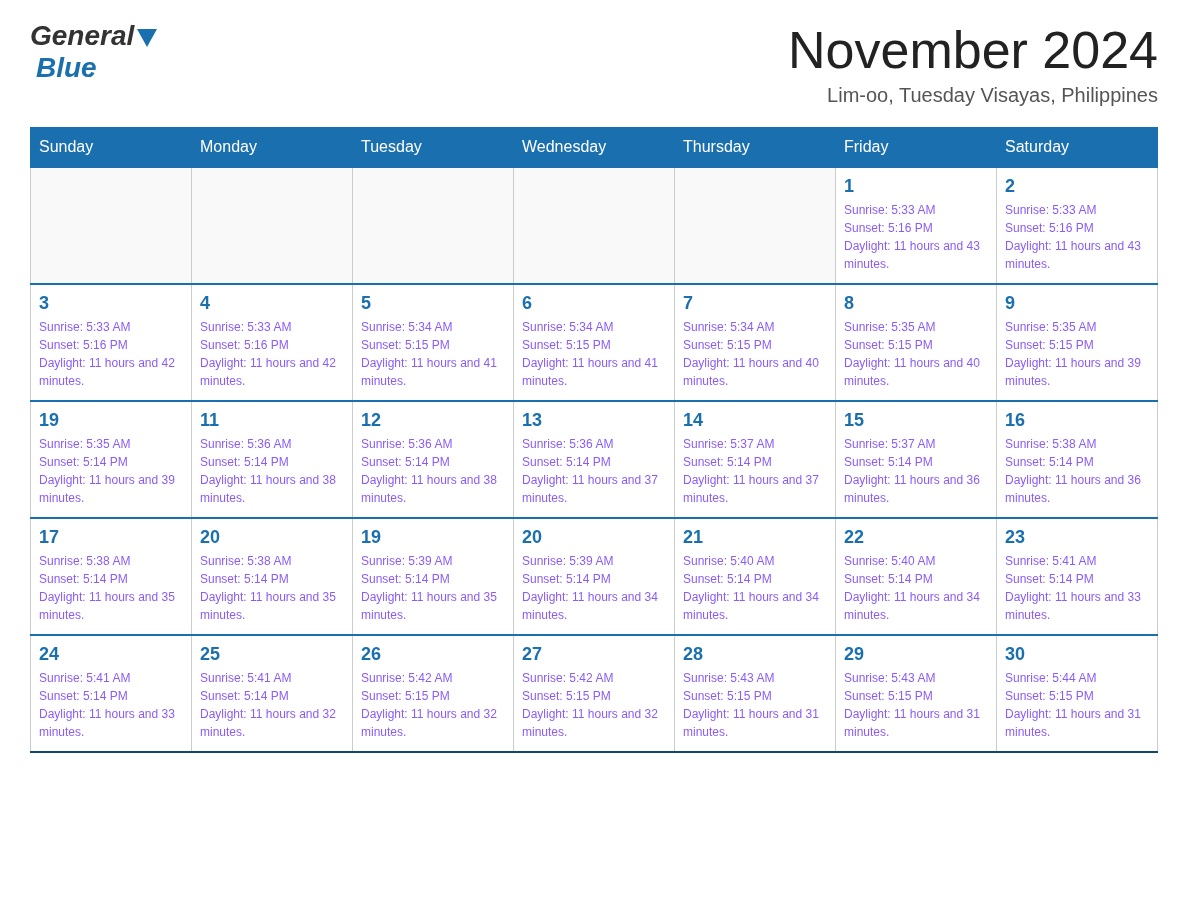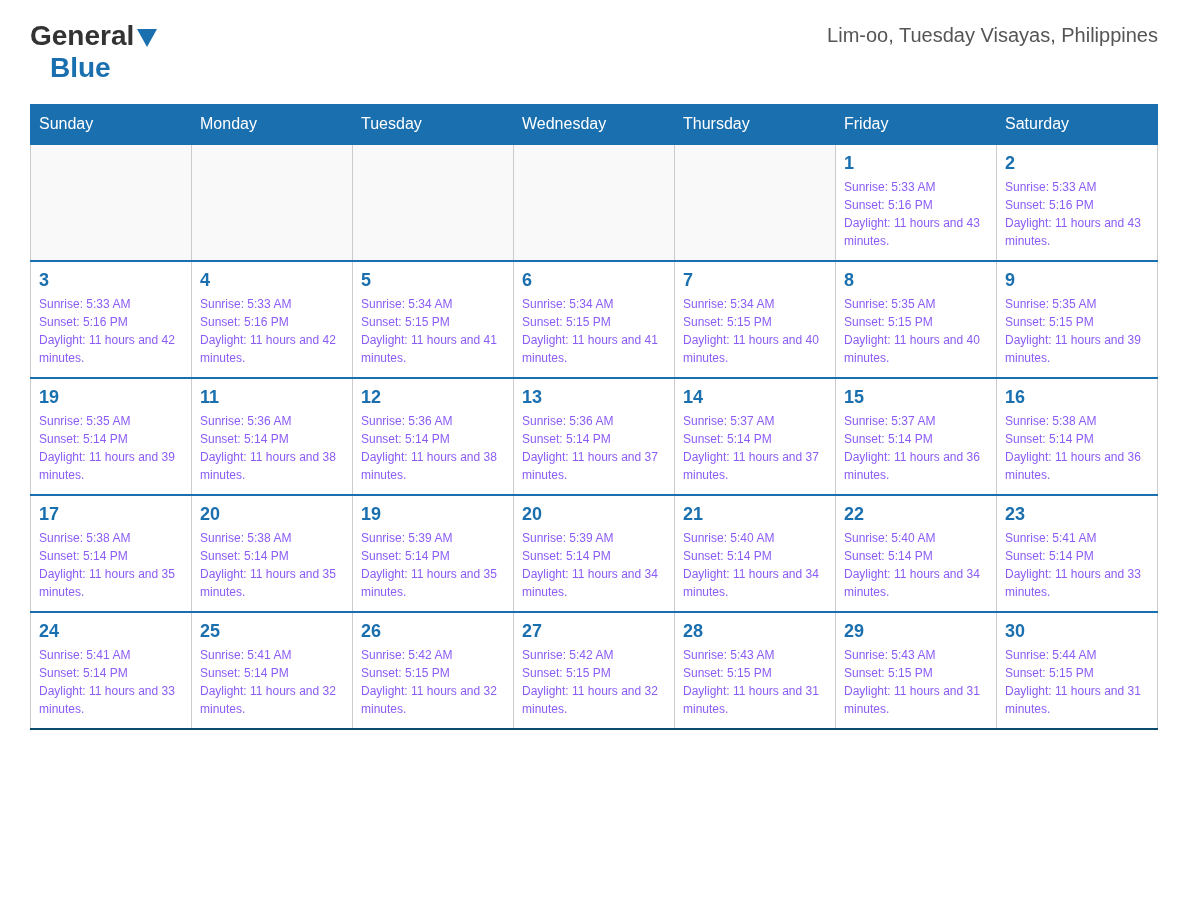--- a/index.html
+++ b/index.html
@@ -13,20 +13,21 @@
     .header {
       display: flex;
       justify-content: space-between;
       align-items: flex-start;
       margin-bottom: 20px;
     }
     .logo {
       display: flex;
       flex-direction: column;
       align-items: flex-start;
+      font-style: italic;
     }
     .logo-top {
       display: flex;
       align-items: center;
       font-size: 28px;
       font-weight: bold;
       color: #333;
     }
     .logo-general { color: #333; }
     .logo-triangle {
@@ -35,21 +36,21 @@
       border-left: 10px solid transparent;
       border-right: 10px solid transparent;
       border-top: 18px solid #1a6faf;
       margin-left: 3px;
       margin-top: 4px;
     }
     .logo-blue {
       color: #1a6faf;
       font-size: 28px;
       font-weight: bold;
-      margin-left: 20px;
+      margin-left: 6px;
     }
     .title-section {
       text-align: right;
     }
     .month-title {
       font-size: 52px;
       font-weight: normal;
       color: #222;
     }
     .location {
@@ -110,20 +111,21 @@
 
 <div class="header">
   <div class="logo">
     <div class="logo-top">
       <span class="logo-general">General</span>
       <div class="logo-triangle"></div>
     </div>
     <span class="logo-blue">Blue</span>
   </div>
   <div class="title-section">
+    <div class="month-title">November 2024</div>
     <div class="location">Lim-oo, Tuesday Visayas, Philippines</div>
   </div>
 </div>
 
 <table>
   <thead>
     <tr>
     <th>Sunday</th>
         <th>Monday</th>
         <th>Tuesday</th>

